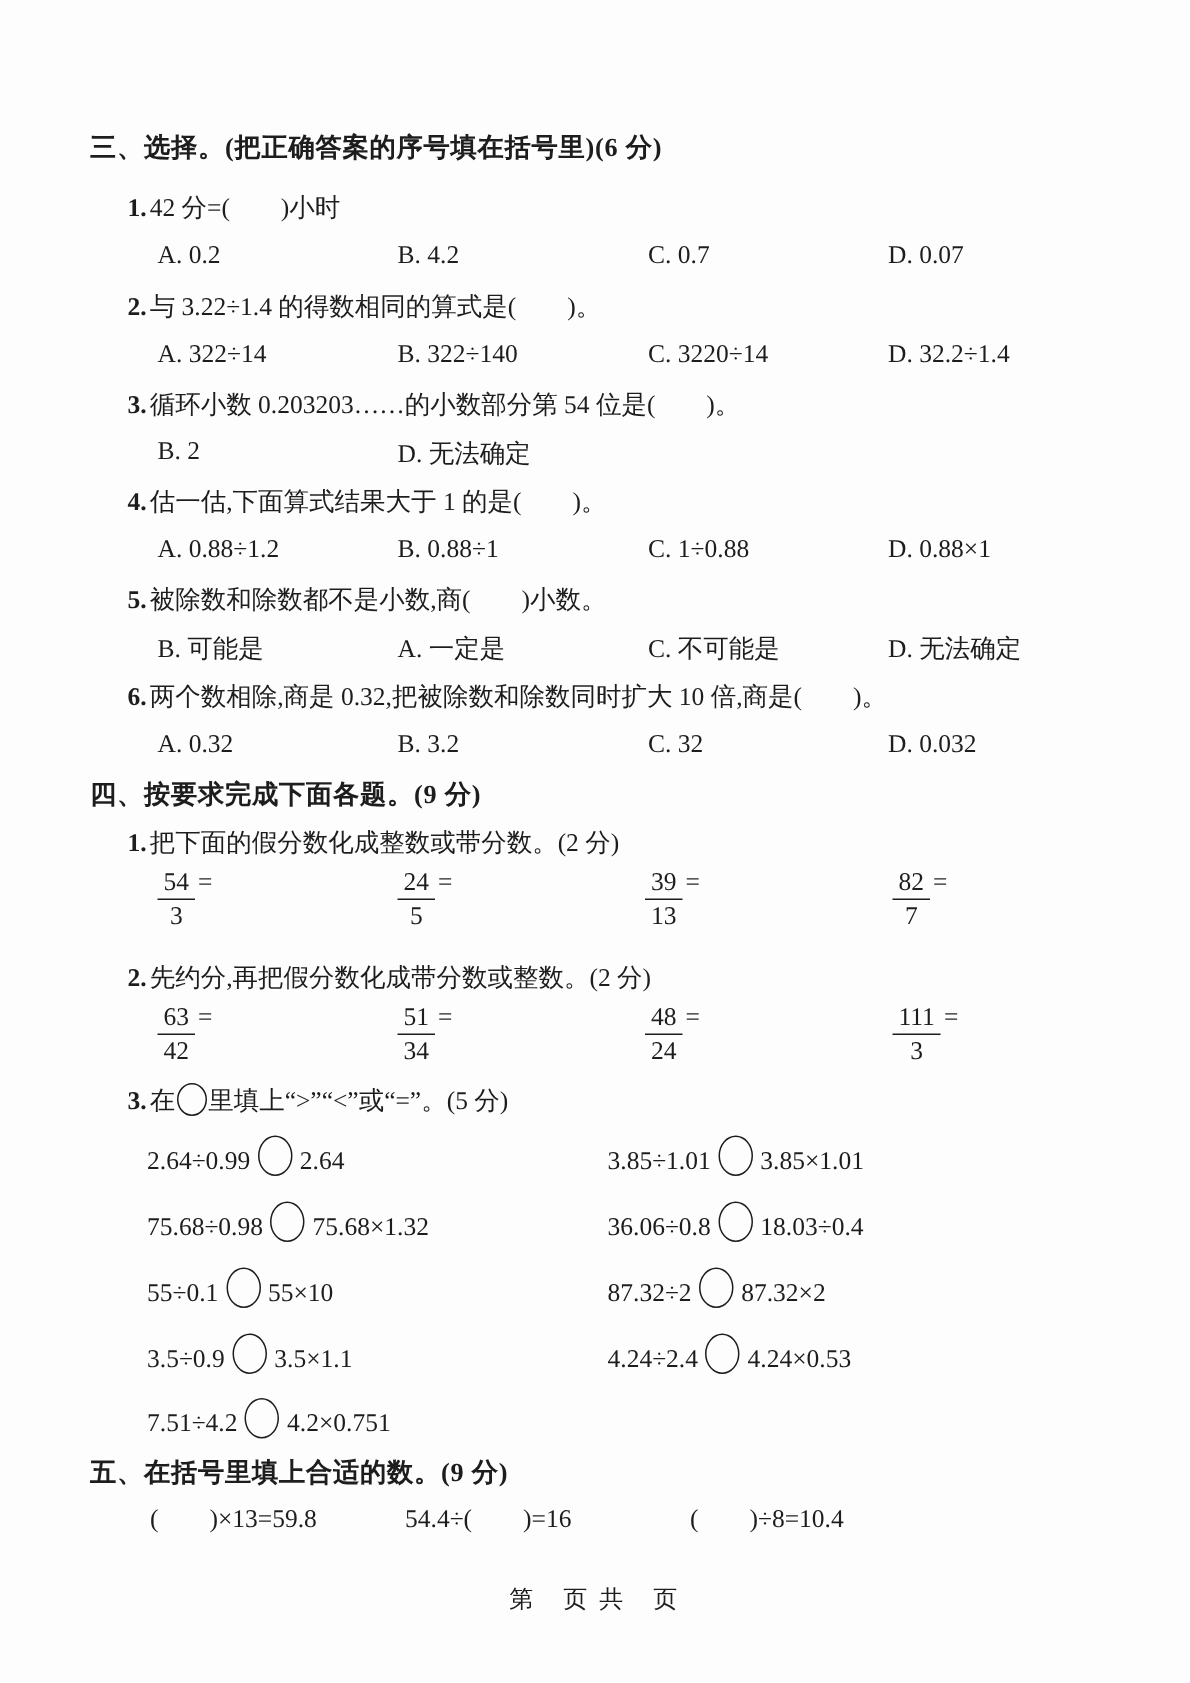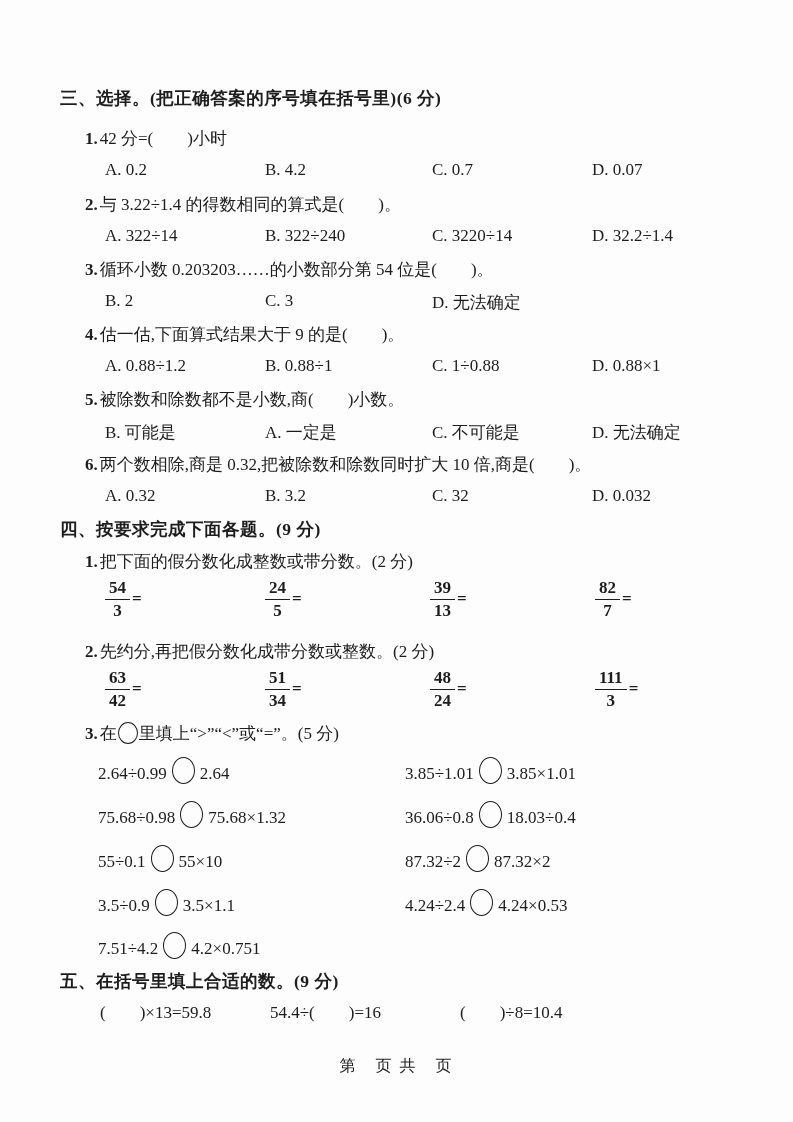--- a/index.html
+++ b/index.html
@@ -13,21 +13,21 @@
     font-size:17px;
     overflow:hidden;
   }
   .row { position:absolute; left:0; width:793px; white-space:nowrap; }
   .sec-title { font-weight:bold; padding-left:60px; font-size:17.5px; letter-spacing:0.5px; }
   .stem { padding-left:85px; }
   .qnum { font-weight:bold; padding-right:2px; }
   .opts { display:grid; grid-template-columns:160px 167px 160px 1fr; padding-left:105px; }
   .sub { padding-left:85px; }
   .fracs { display:grid; grid-template-columns:160px 165px 165px 1fr; padding-left:105px; }
-  .frac-item { display:inline-flex; align-items:center;font-weight:bold; }
+  .frac-item { display:inline-flex; align-items:flex-start; }
   .frac { display:inline-block; text-align:center; line-height:1.15; }
   .fnum { display:block; border-bottom:1.5px solid #1d1d1d; padding:0 4px 1px; }
   .fden { display:block; padding-top:1px; }
   .feq { margin-left:2px; }
   .comps { display:grid; grid-template-columns:307px 1fr; padding-left:98px; align-items:center; }
   .comp-item { display:inline-flex; align-items:flex-end; }
   .circle {
     display:inline-block; width:23px; height:27px;
     border:1.6px solid #1d1d1d; border-radius:50%;
     vertical-align:middle; margin:0 5px; box-sizing:border-box;
@@ -55,36 +55,35 @@
     <span>B. 4.2</span>
     <span>C. 0.7</span>
     <span>D. 0.07</span>
   </div>
 
   <div class="row stem" style="top:193px">
     <span class="qnum">2.</span><span>与 3.22÷1.4 的得数相同的算式是(　　)。</span>
   </div>
   <div class="row opts" style="top:226px">
     <span>A. 322÷14</span>
-    <span>B. 322÷240</span>
+    <span>B. 322÷140</span>
     <span>C. 3220÷14</span>
     <span>D. 32.2÷1.4</span>
   </div>
 
   <div class="row stem" style="top:258px">
     <span class="qnum">3.</span><span>循环小数 0.203203……的小数部分第 54 位是(　　)。</span>
   </div>
   <div class="row opts" style="top:291px">
     <span>B. 2</span>
-    <span>C. 3</span>
     <span>D. 无法确定</span>
   </div>
 
   <div class="row stem" style="top:323px">
-    <span class="qnum">4.</span><span>估一估,下面算式结果大于 9 的是(　　)。</span>
+    <span class="qnum">4.</span><span>估一估,下面算式结果大于 1 的是(　　)。</span>
   </div>
   <div class="row opts" style="top:356px">
     <span>A. 0.88÷1.2</span>
     <span>B. 0.88÷1</span>
     <span>C. 1÷0.88</span>
     <span>D. 0.88×1</span>
   </div>
 
   <div class="row stem" style="top:388px">
     <span class="qnum">5.</span><span>被除数和除数都不是小数,商(　　)小数。</span>

